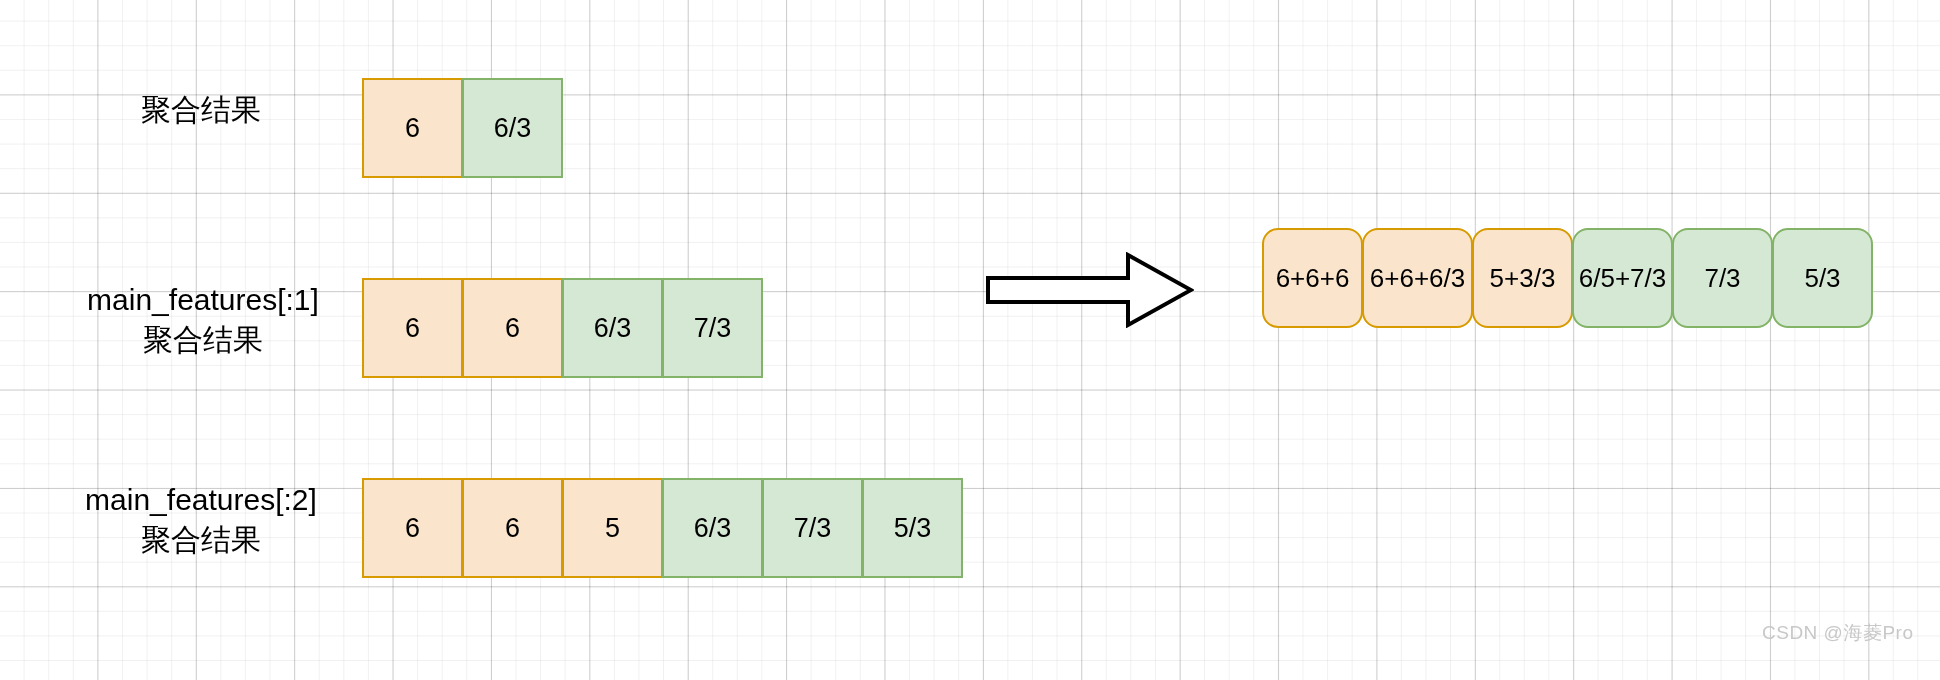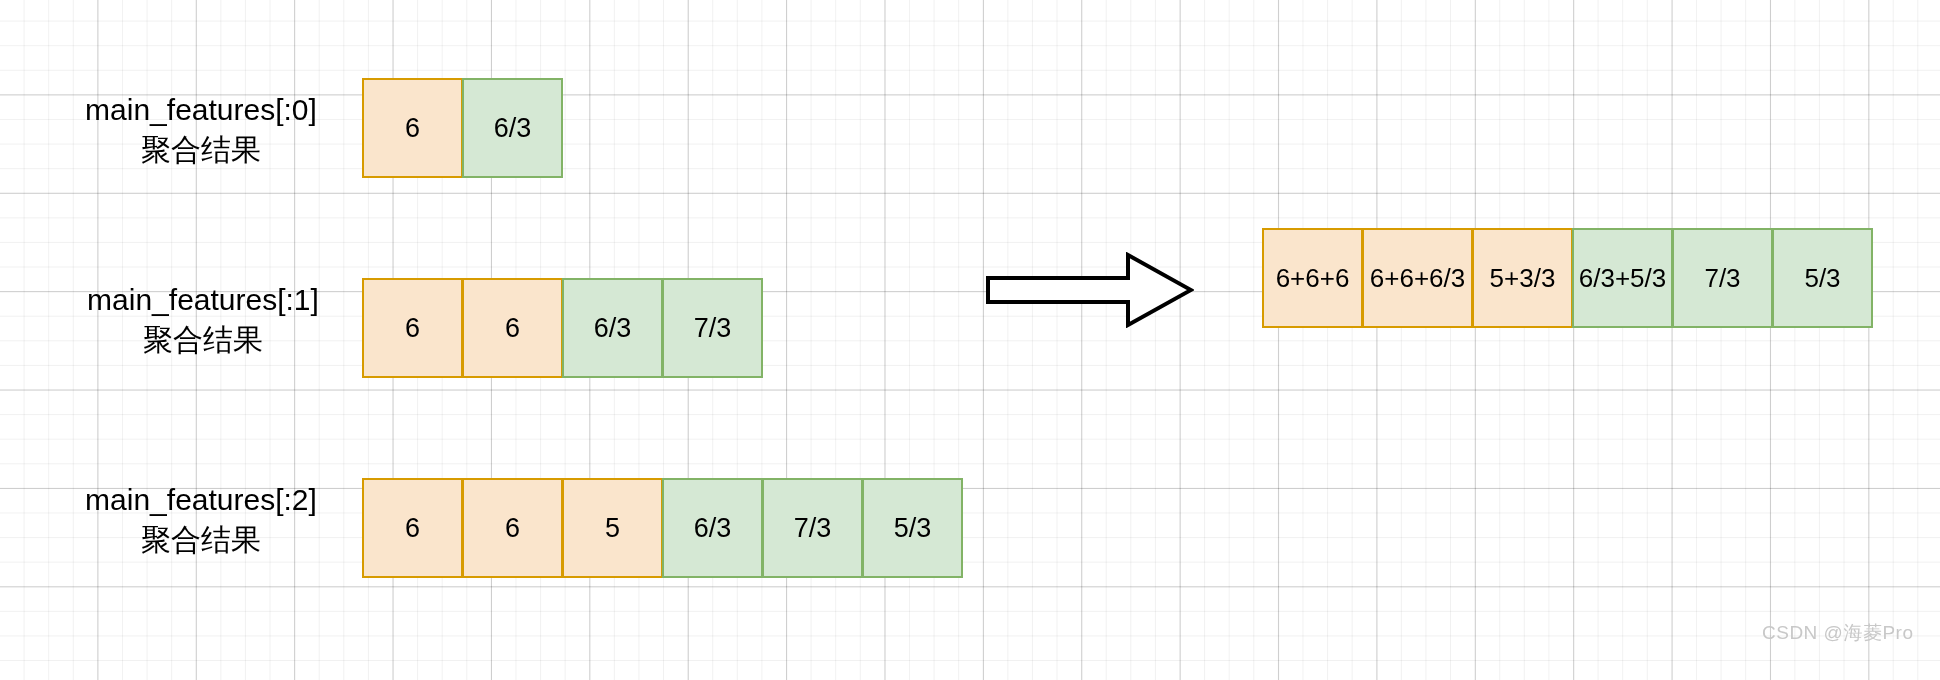--- a/index.html
+++ b/index.html
@@ -67,20 +67,21 @@
   .cell.green {
     background: #D5E8D4;
     border: 2px solid #82B366;
     text-align: center;
   }
 
   
   .array-row.result .cell {
     overflow: visible;
     font-size: 26px;
+    border-radius: 16px;
   }
 
   
   .reduce-label {
     position: absolute;
     font-size: 33px;
     color: #000000;
     white-space: nowrap;
   }
   .arrow-wrap {
@@ -95,21 +96,20 @@
     white-space: nowrap;
     letter-spacing: 0.5px;
   }
 </style>
 </head>
 <body>
 
 <div id="canvas">
 
   <div class="row-label" style="left:62px; top:90px; width:278px;">
-    <span class="lbl-line">main_features[:0]</span>
     <span class="lbl-line">聚合结果</span>
   </div>
 
   <div class="array-row" style="left:362px; top:78px; height:100px;">
     <div class="cell orange" style="width:101px;">
       <span>6</span>
     </div>
     <div class="cell green" style="width:101px;">
       <span>6/3</span>
     </div>
@@ -172,21 +172,21 @@
     <div class="cell orange" style="width:101px;">
       <span>6+6+6</span>
     </div>
     <div class="cell orange" style="width:111px;">
       <span>6+6+6/3</span>
     </div>
     <div class="cell orange" style="width:101px;">
       <span>5+3/3</span>
     </div>
     <div class="cell green" style="width:101px;">
-      <span>6/3+5/3</span>
+      <span>6/5+7/3</span>
     </div>
     <div class="cell green" style="width:101px;">
       <span>7/3</span>
     </div>
     <div class="cell green" style="width:101px;">
       <span>5/3</span>
     </div>
   </div>
 
   <div class="watermark" style="left:1762px; top:620px;">CSDN @海菱Pro</div>

